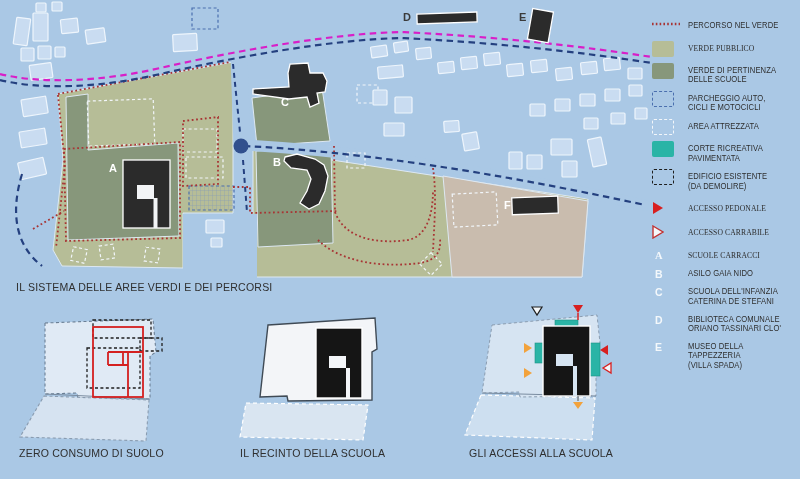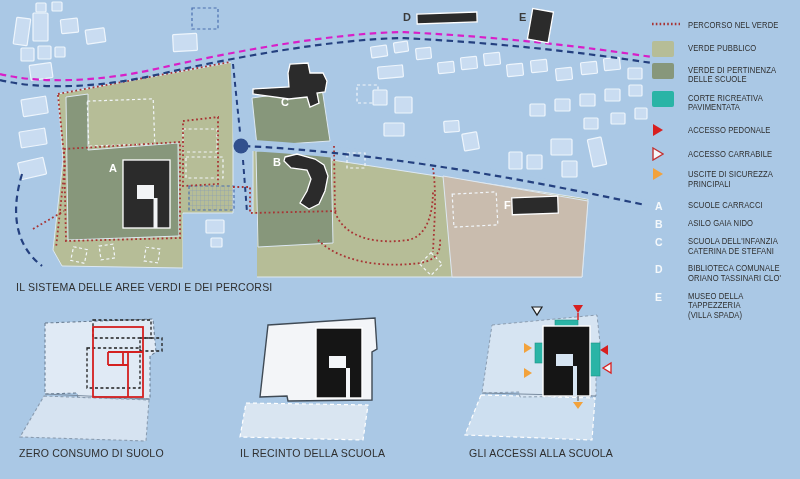--- a/index.html
+++ b/index.html
@@ -21,21 +21,21 @@
   }
   #map-title{left:16px;top:281px;}
   #cap1{left:19px;top:447px;}
   #cap2{left:240px;top:447px;}
   #cap3{left:469px;top:447px;}
 
   
   .legend{position:absolute;left:652px;top:19px;width:146px;}
   .lg-row{display:flex;align-items:flex-start;margin-bottom:6px;}
   .lg-row.tight{margin-bottom:5px;}
-  .lg-row.gap-top{margin-top:10px;}
+  .lg-row.gap-top{margin-top:10px;font-family:Liberation Serif, serif;}
   .sw{width:36px;flex:0 0 36px;display:flex;align-items:center;}
   .sw svg{position:static;}
   .sw-box{width:22px;height:16px;box-sizing:border-box;border-radius:2px;}
   .sw-line{margin-top:2px;}
   .fill-pubblico{background:#b6bd97;}
   .fill-scuole{background:#87977b;}
   .fill-privato{background:#c9bcae;}
   .fill-corte{background:#2ab4a6;}
   .dash-blue{border:1.4px dashed #4a6fae;}
   .dash-white{border:1.4px dashed #f2f6fa;}
@@ -267,51 +267,62 @@
     </div>
     <div class="lg-row">
       <span class="sw">
           <span class="sw-box fill-scuole"></span>
         </span>
       <span class="lbl">VERDE DI PERTINENZA
 DELLE SCUOLE</span>
     </div>
     <div class="lg-row">
       <span class="sw">
+          <span class="sw-box dash-blue"></span>
+        </span>
+      <span class="lbl">PARCHEGGIO AUTO,
+CICLI E MOTOCICLI</span>
+    </div>
+    <div class="lg-row">
+      <span class="sw">
+          <span class="sw-box dash-white"></span>
+        </span>
+      <span class="lbl">AREA  ATTREZZATA</span>
+    </div>
+    <div class="lg-row">
+      <span class="sw">
           <span class="sw-box fill-corte"></span>
         </span>
       <span class="lbl">CORTE RICREATIVA
 PAVIMENTATA</span>
+    </div>
+    <div class="lg-row">
+      <span class="sw">
+          <span class="sw-box dash-black"></span>
+        </span>
+      <span class="lbl">EDIFICIO ESISTENTE
+(DA DEMOLIRE)</span>
     </div>
 
     <div class="lg-row gap-top">
       <span class="sw">
         <svg width="12" height="14" viewBox="0 0 12 14" style="position:static">
           <path d="M1,1 L11,7 L1,13 Z" fill="#d81f1f"></path>
           </svg>
         </span>
       <span class="lbl">ACCESSO PEDONALE</span>
     </div>
     <div class="lg-row gap-top">
       <span class="sw">
         <svg width="12" height="14" viewBox="0 0 12 14" style="position:static">
           <path d="M1,1 L11,7 L1,13 Z" fill="#f5f8fa" stroke="#c23333" stroke-width="1.4"></path>
           </svg>
         </span>
       <span class="lbl">ACCESSO CARRABILE</span>
     </div>
-    <div class="lg-row">
-      <span class="sw">
-        <svg width="12" height="14" viewBox="0 0 12 14" style="position:static">
-          <path d="M1,1 L11,7 L1,13 Z" fill="#f2a23c"></path>
-          </svg>
-        </span>
-      <span class="lbl">USCITE DI SICUREZZA
-PRINCIPALI</span>
-    </div>
 
     <div class="lg-row gap-top">
       <span class="key">A</span>
       <span class="lbl no-pad">SCUOLE CARRACCI</span>
     </div>
     <div class="lg-row">
       <span class="key">B</span>
       <span class="lbl no-pad">ASILO GAIA NIDO</span>
     </div>
     <div class="lg-row">

